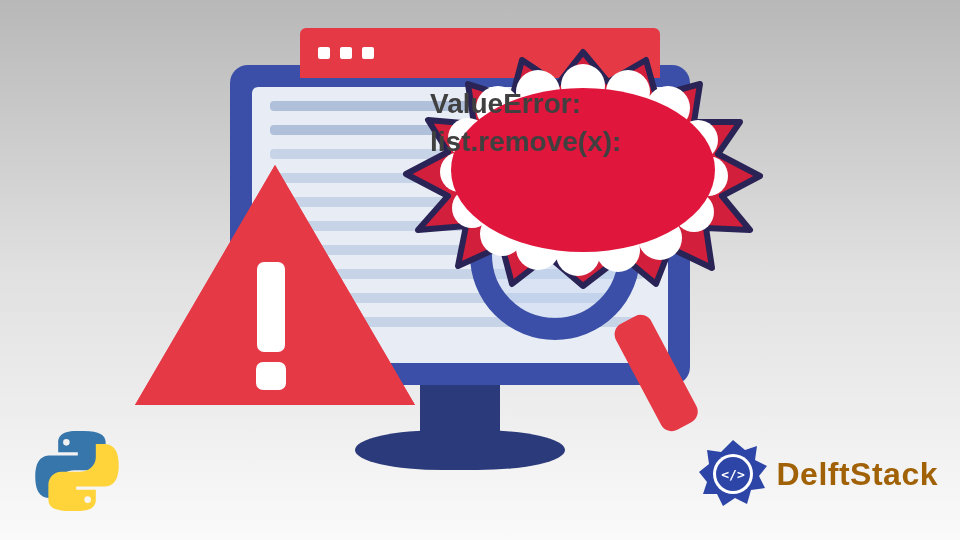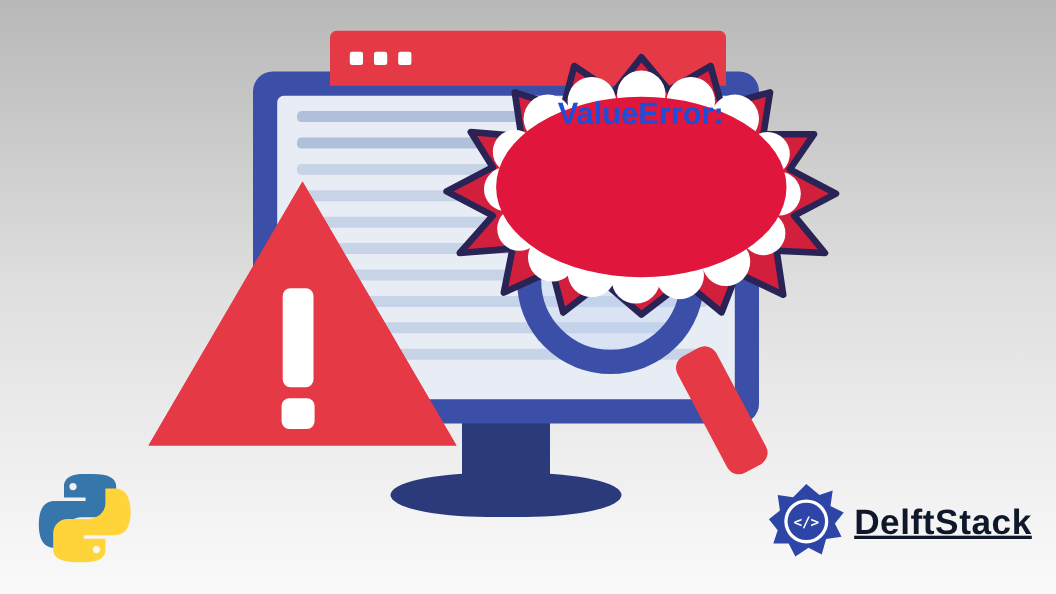--- a/index.html
+++ b/index.html
@@ -139,22 +139,21 @@
     width: 370px;
     height: 240px;
     pointer-events: none;
   }
   .burst svg { width: 100%; height: 100%; overflow: visible; }
   .burst-text {
     position: absolute;
     left: 430px;
     top: 85px;
     width: 305px;
-    text-align: center;
-    color: #1d4ed8;
+    color: #404040;
     font-weight: 800;
     font-size: 28px;
     line-height: 1.35;
   }
 
   
   .pylogo {
     position: absolute;
     left: 32px;
     bottom: 24px;
@@ -168,25 +167,24 @@
     right: 22px;
     bottom: 30px;
     display: flex;
     align-items: center;
     gap: 8px;
   }
   .ds-badge {
     width: 72px; height: 72px; position: relative;
   }
   .ds-text {
-    color: #0f172a;
+    color: #a16207;
     font-weight: 700;
     font-size: 32px;
     letter-spacing: 0.5px;
-    text-decoration: underline;
   }
 </style>
 </head>
 <body>
 
 <div class="stand-base"></div>
 <div class="stand-neck"></div>
 <div class="monitor">
   <div class="screen">
     <div class="line top short"></div>
@@ -241,21 +239,21 @@
         <circle cx="104" cy="186" r="22"></circle>
       <circle cx="74" cy="160" r="20"></circle>
         <circle cx="62" cy="124" r="20"></circle>
     </g>
 
     <ellipse cx="185" cy="122" rx="132" ry="82" fill="#e0163c"></ellipse>
   </svg>
 </div>
 <div class="burst-text">
   <span>ValueError:</span><br>
-  <br>
+  <span>list.remove(x):</span><br>
 </div>
 
 <div class="pylogo">
   <svg viewBox="0 0 110 110">
     <path fill="#3776ab" d="M54 6c-20 0-22 9-22 14v12h24v4H22c-10 0-18 6-18 26s8 26 18 26h10V72c0-11 9-18 20-18h22c9 0 16-7 16-16V20c0-9-8-14-26-14H54zM42 16a4 4 0 1 1 0 8 4 4 0 0 1 0-8z"></path>
     <path fill="#ffd43b" d="M56 104c20 0 22-9 22-14V78H54v-4h34c10 0 18-6 18-26S98 22 88 22H78v16c0 11-9 18-20 18H36c-9 0-16 7-16 16v18c0 9 8 14 26 14h10zm12-10a4 4 0 1 1 0-8 4 4 0 0 1 0 8z"></path>
   </svg>
 </div>
 
 <div class="ds-wrap">

